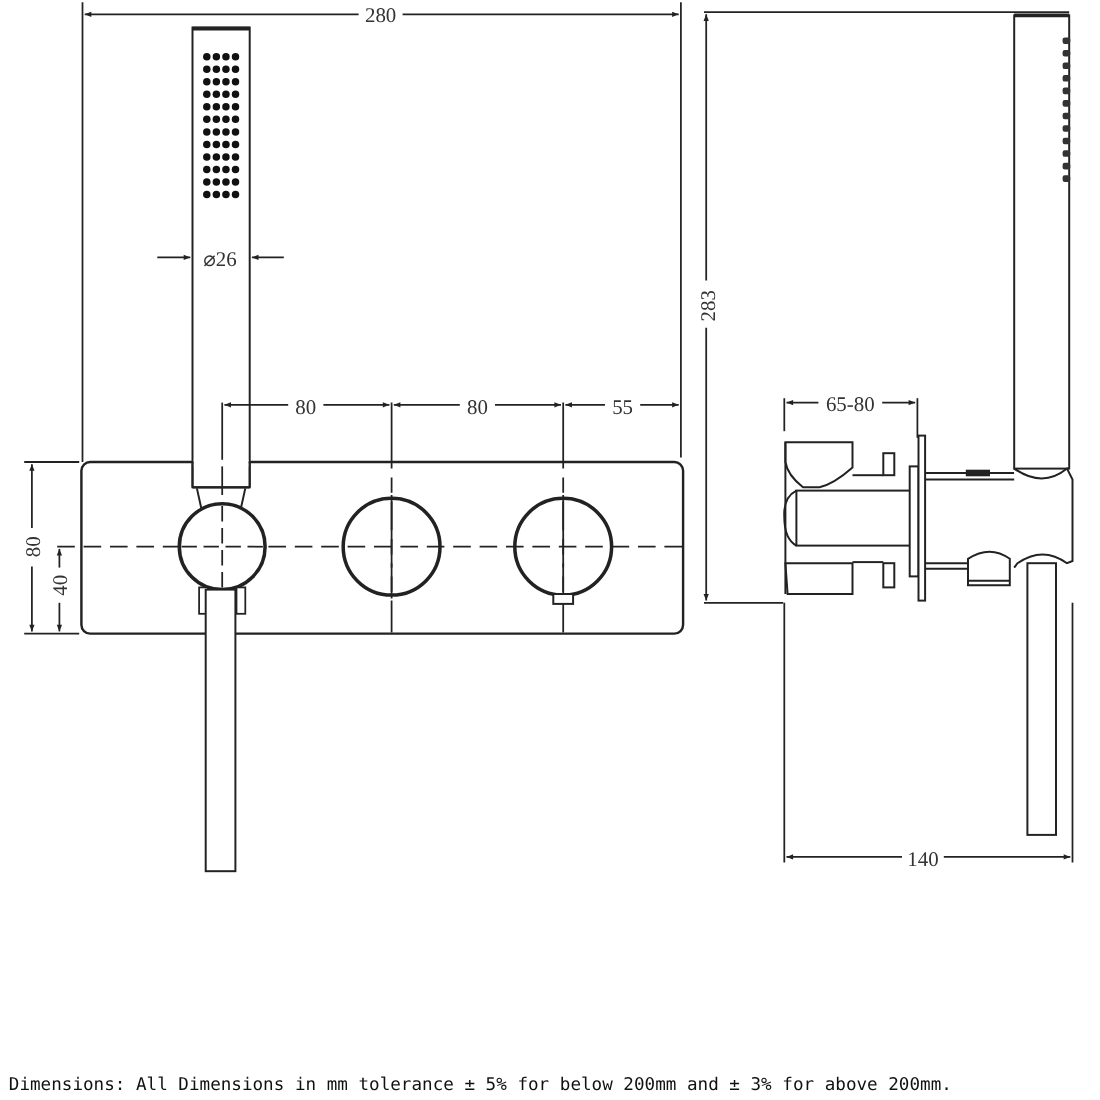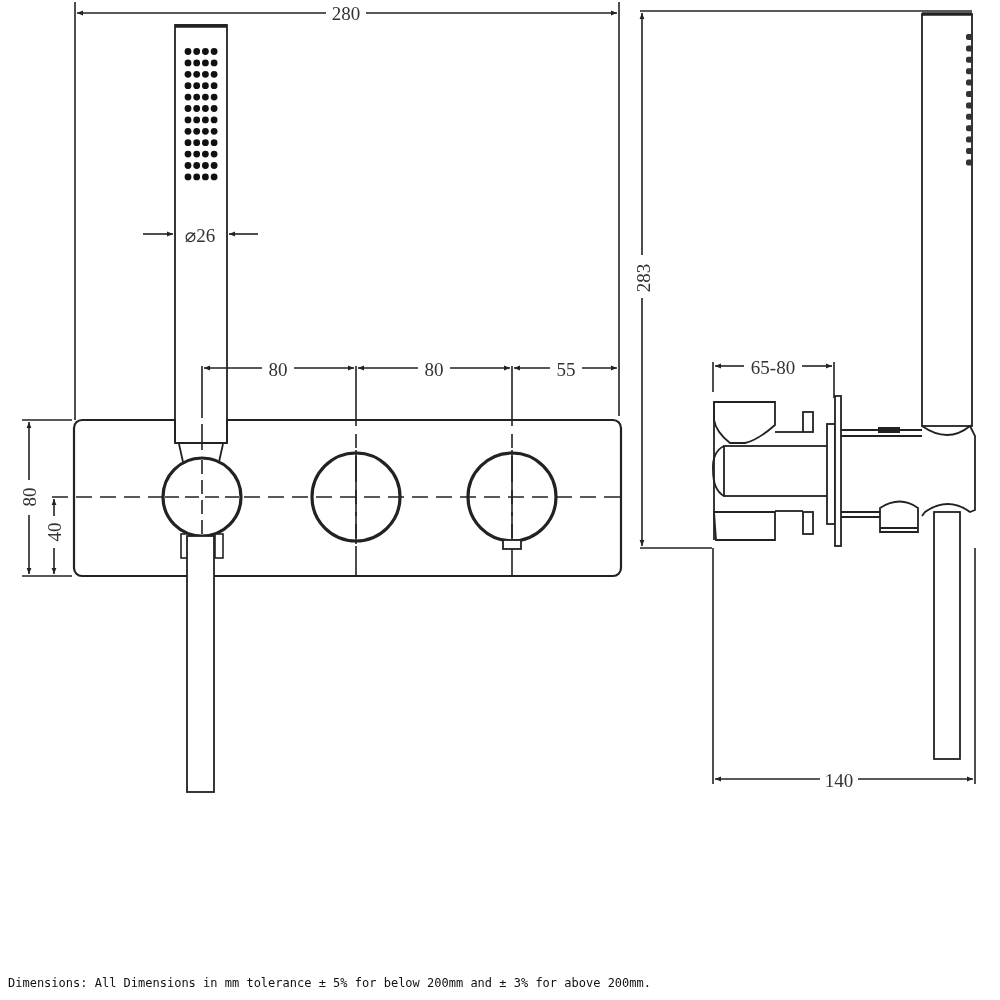--- a/index.html
+++ b/index.html
@@ -2,21 +2,21 @@
 <html><head>
 <meta charset="utf-8">
 <style>
   html, body { margin:0; padding:0; background:#ffffff; }
   body { width:1000px; height:1000px; position:relative; overflow:hidden; }
   #drawing { position:absolute; left:0; top:0; }
   .dimtext { font-family:"Liberation Serif", "DejaVu Serif", serif; font-size:19px; fill:#333; }
   #footer {
     position:absolute; left:8px; top:976px; width:992px;
     font-family:"DejaVu Sans Mono", "Liberation Mono", monospace;
-    font-size:12px; color:#111; white-space:nowrap; letter-spacing:0px;
+    font-size:16px; color:#111; white-space:nowrap; letter-spacing:0px;
   }
 </style>
 </head>
 <body>
 
 <svg id="drawing" width="1000" height="1000" viewBox="0 0 1000 1000" xmlns="http://www.w3.org/2000/svg">
   <defs>
     <marker id="arr" viewBox="0 0 10 10" refX="10" refY="5" markerWidth="9" markerHeight="6" orient="auto-start-reverse" markerUnits="userSpaceOnUse">
       <path d="M0,1 L10,5 L0,9 z" fill="#222"></path>
     </marker>

